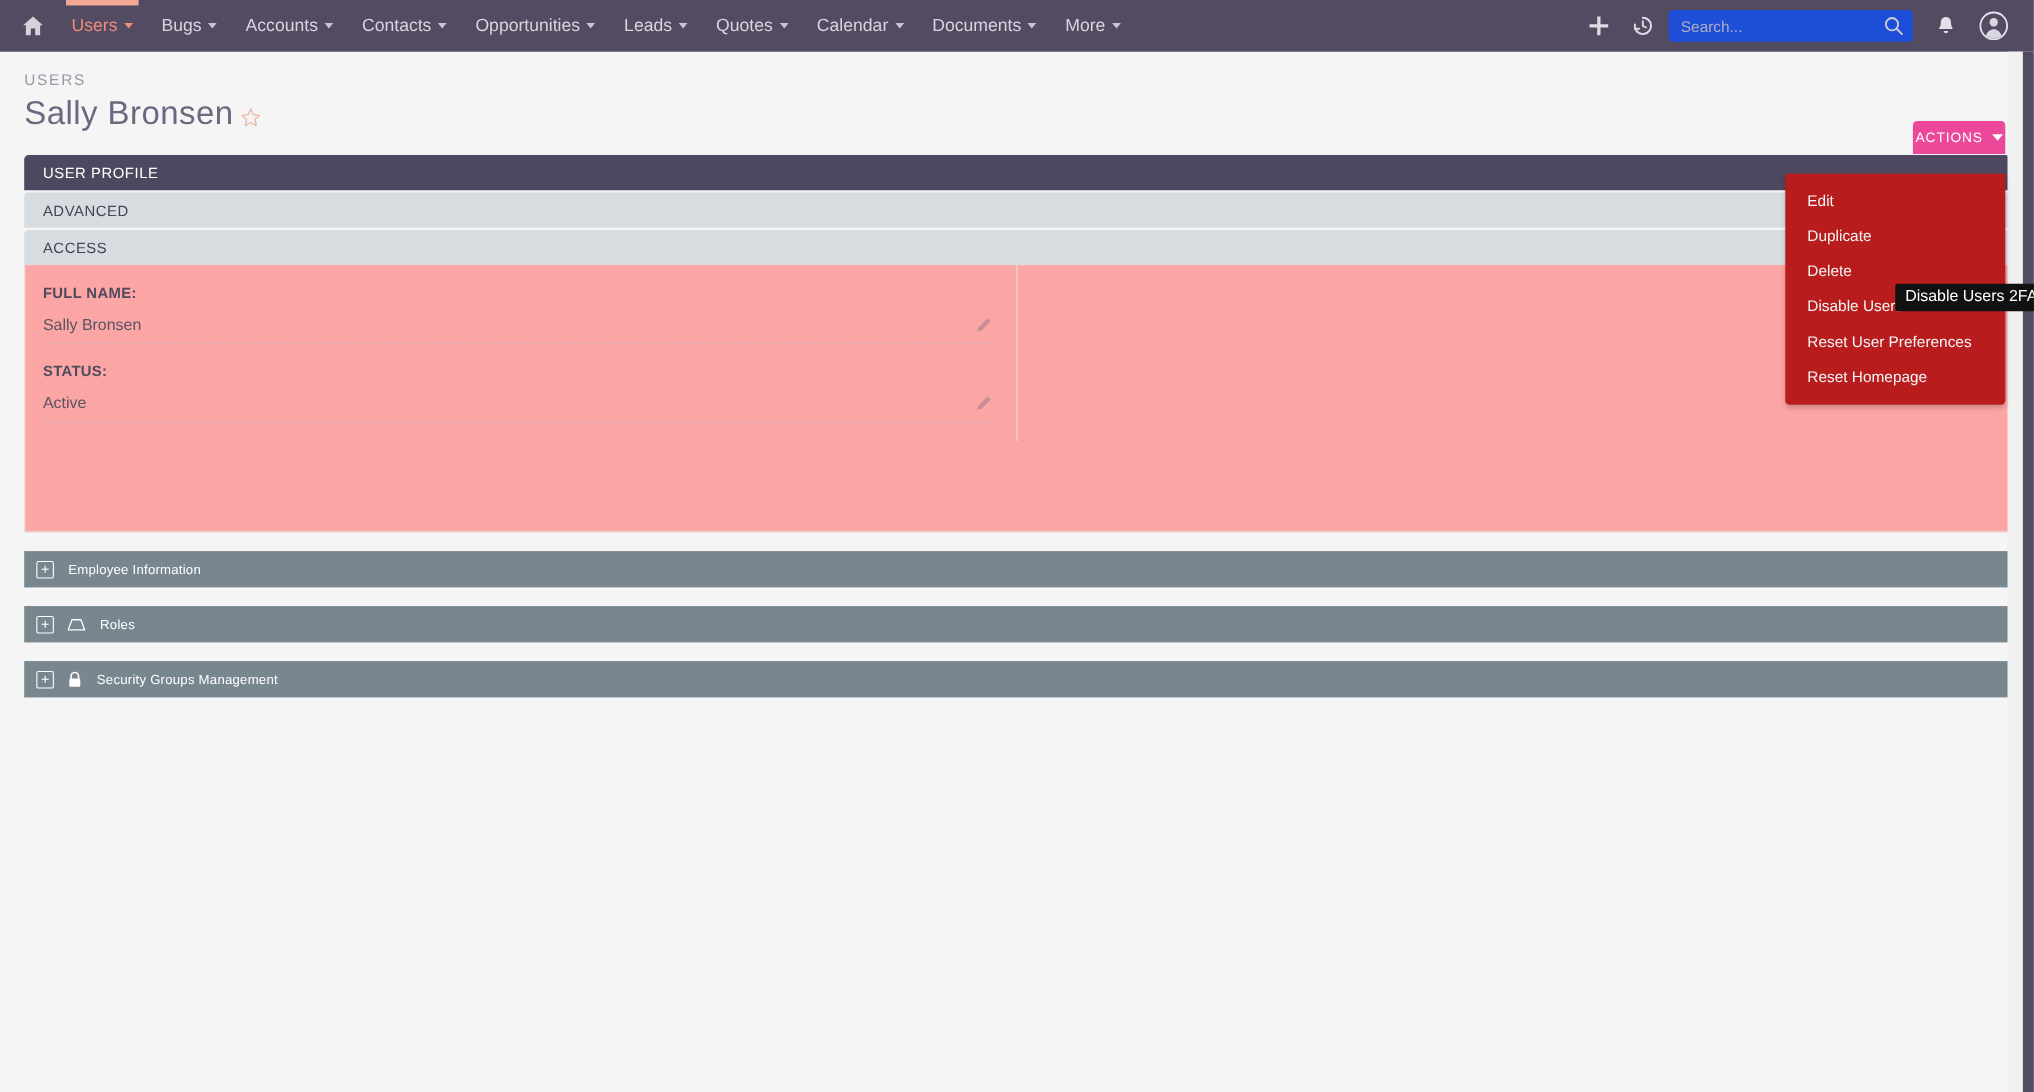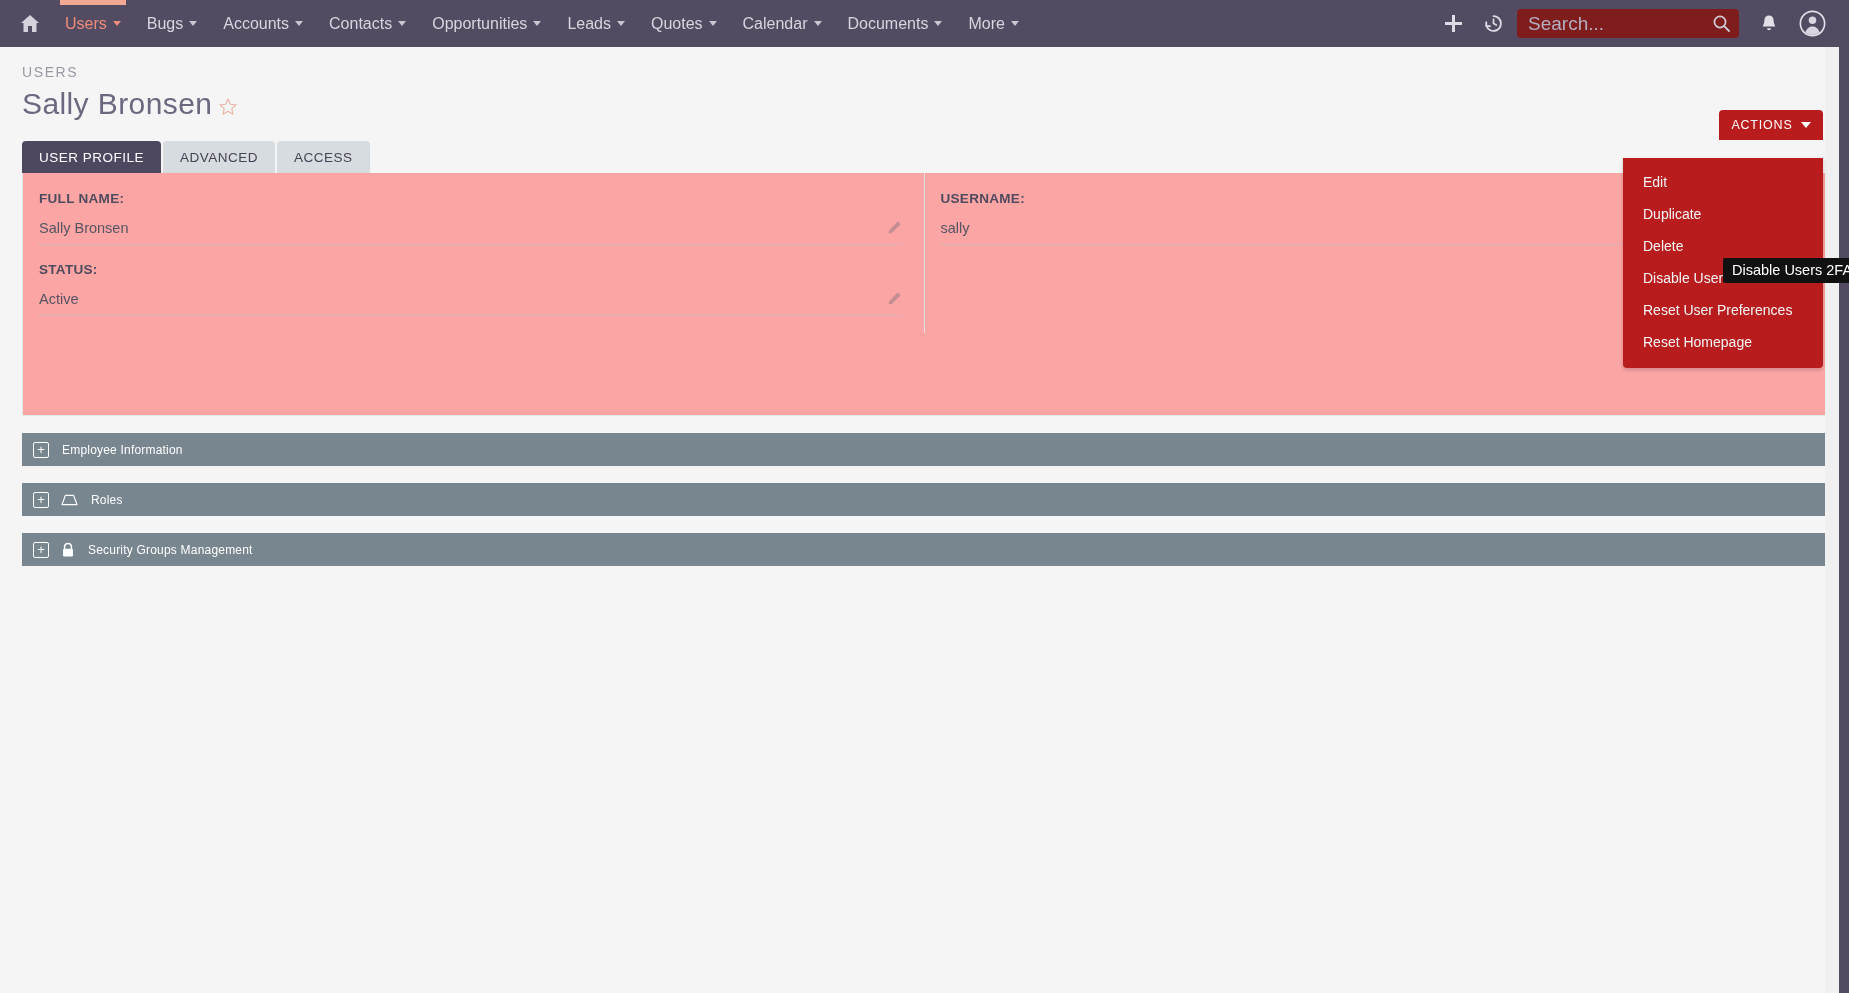--- a/index.html
+++ b/index.html
@@ -68,24 +68,24 @@
     width: 40px; height: 47px;
     display: flex; align-items: center; justify-content: center;
     cursor: pointer;
   }
   .search-wrap {
     position: relative;
     margin: 0 10px 0 4px;
   }
   .search-input {
     width: 222px; height: 29px;
-    background: #7f1d1d;
+    background: #1d4ed8;
     border: none; border-radius: 4px;
     color: #d8d5de;
-    font-size: 19px;
+    font-size: 14px;
     font-family: "Liberation Sans", sans-serif;
     padding: 0 34px 0 11px;
     outline: none;
   }
   .search-input::placeholder { color: #b3aec0; }
   .search-go {
     position: absolute; right: 8px; top: 5px;
     width: 19px; height: 19px;
     cursor: pointer;
   }
@@ -124,23 +124,23 @@
   }
 
   
   .actions-area {
     position: absolute;
     right: 26px; top: 110px;
     width: 200px;
     z-index: 30;
   }
   .actions-btn {
-    width: 104px; height: 30px;
+    width: 84px; height: 30px;
     margin-left: auto;
-    background: #b91c1c;
+    background: #ec4899;
     color: #ffffff;
     border: none;
     border-radius: 4px 4px 0 0;
     font-size: 12.5px;
     letter-spacing: 0.8px;
     display: flex; align-items: center; justify-content: center;
     gap: 8px;
     cursor: pointer;
     font-family: "Liberation Sans", sans-serif;
   }
@@ -178,20 +178,21 @@
     border-radius: 2px;
     white-space: nowrap;
     z-index: 60;
   }
 
   
   .tabs {
     display: flex;
     margin-top: 20px;
     gap: 2px;
+    flex-direction: column;
   }
   .tab {
     height: 32px;
     display: flex; align-items: center;
     padding: 0 17px;
     background: #d7dce0;
     color: #464355;
     font-size: 13.5px;
     letter-spacing: 0.5px;
     border-radius: 4px 4px 0 0;
@@ -439,29 +440,20 @@
             <div class="field-value-row">
               <div class="field-value">Active</div>
               <svg class="pencil" viewBox="0 0 16 16">
                 <path d="M11.6 1.4 L14.6 4.4 L5.4 13.6 L1.6 14.4 L2.4 10.6 Z" fill="#6d6a78"></path>
               </svg>
             </div>
           </div>
         </div>
 
         <div class="field-col right">
-          <div class="field-block">
-            <div class="field-label">USERNAME:</div>
-            <div class="field-value-row">
-              <div class="field-value">sally</div>
-              <svg class="pencil" viewBox="0 0 16 16">
-                <path d="M11.6 1.4 L14.6 4.4 L5.4 13.6 L1.6 14.4 L2.4 10.6 Z" fill="#6d6a78"></path>
-              </svg>
-            </div>
-          </div>
         </div>
       </div>
 
     </div>
 
     <div class="collapsible">
       <div class="expand-box">+</div>
       <div class="collapsible-title">Employee Information</div>
     </div>
 

